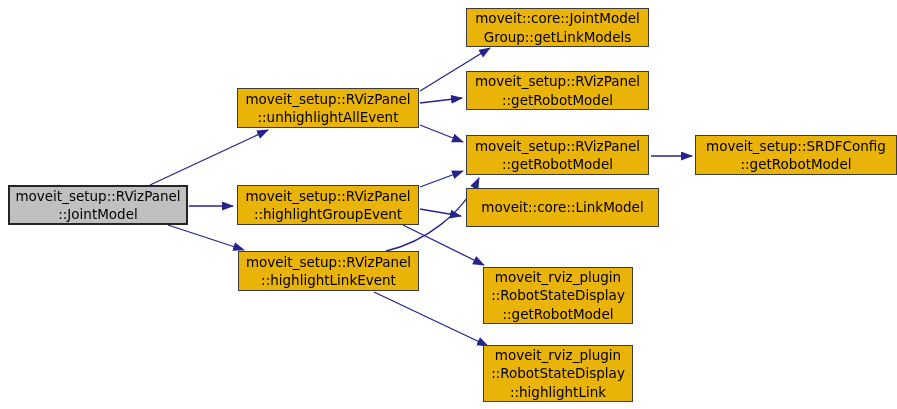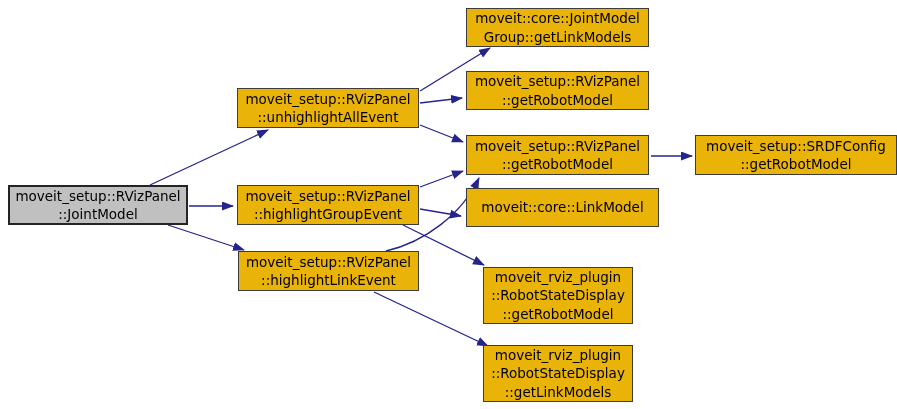--- a/index.html
+++ b/index.html
@@ -94,19 +94,19 @@
       <div class="ln">moveit::core::LinkModel</div>
     </div>
     <div class="node" style="left: 483px; top: 267px; width: 150px; height: 57px;">
       <div class="ln">moveit_rviz_plugin</div>
       <div class="ln">::RobotStateDisplay</div>
       <div class="ln">::getRobotModel</div>
     </div>
     <div class="node" style="left: 483px; top: 345px; width: 150px; height: 57px;">
       <div class="ln">moveit_rviz_plugin</div>
       <div class="ln">::RobotStateDisplay</div>
-      <div class="ln">::getLinkModels</div>
+      <div class="ln">::highlightLink</div>
     </div>
     <div class="node" style="left: 695px; top: 135px; width: 202px; height: 40px;">
       <div class="ln">moveit_setup::SRDFConfig</div>
       <div class="ln">::getRobotModel</div>
     </div>
   </div>
 
 </body></html>

